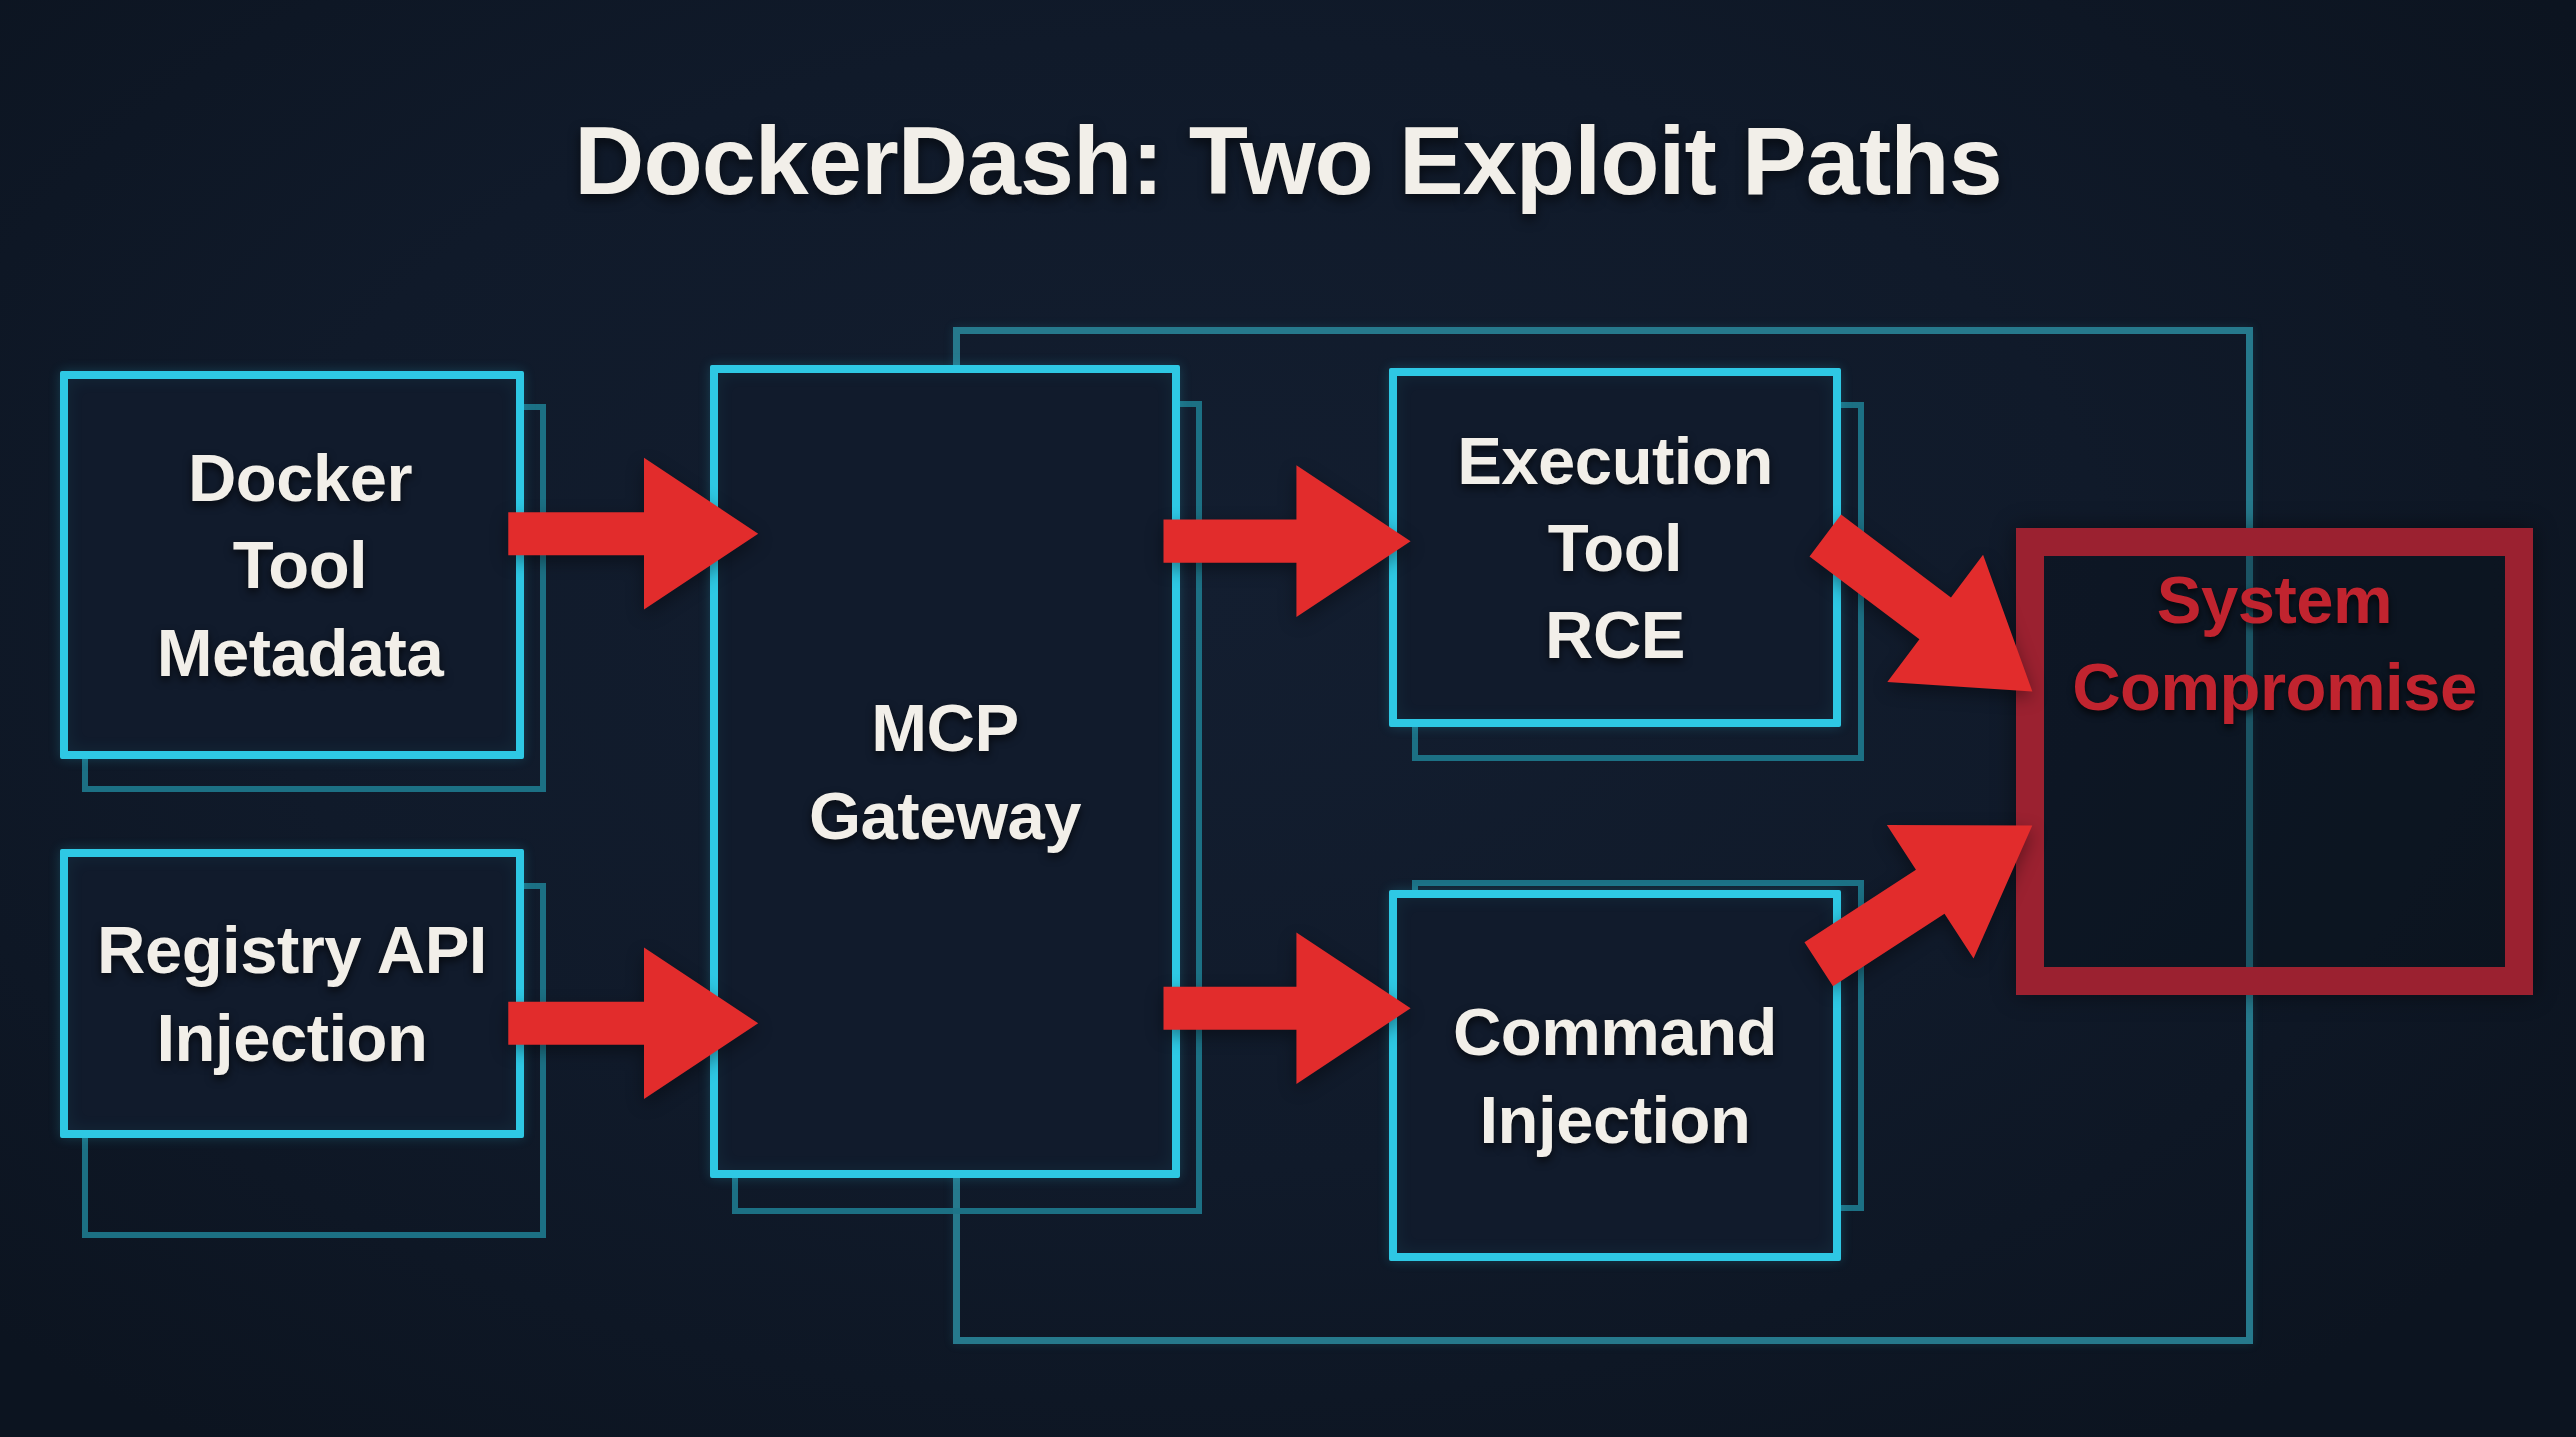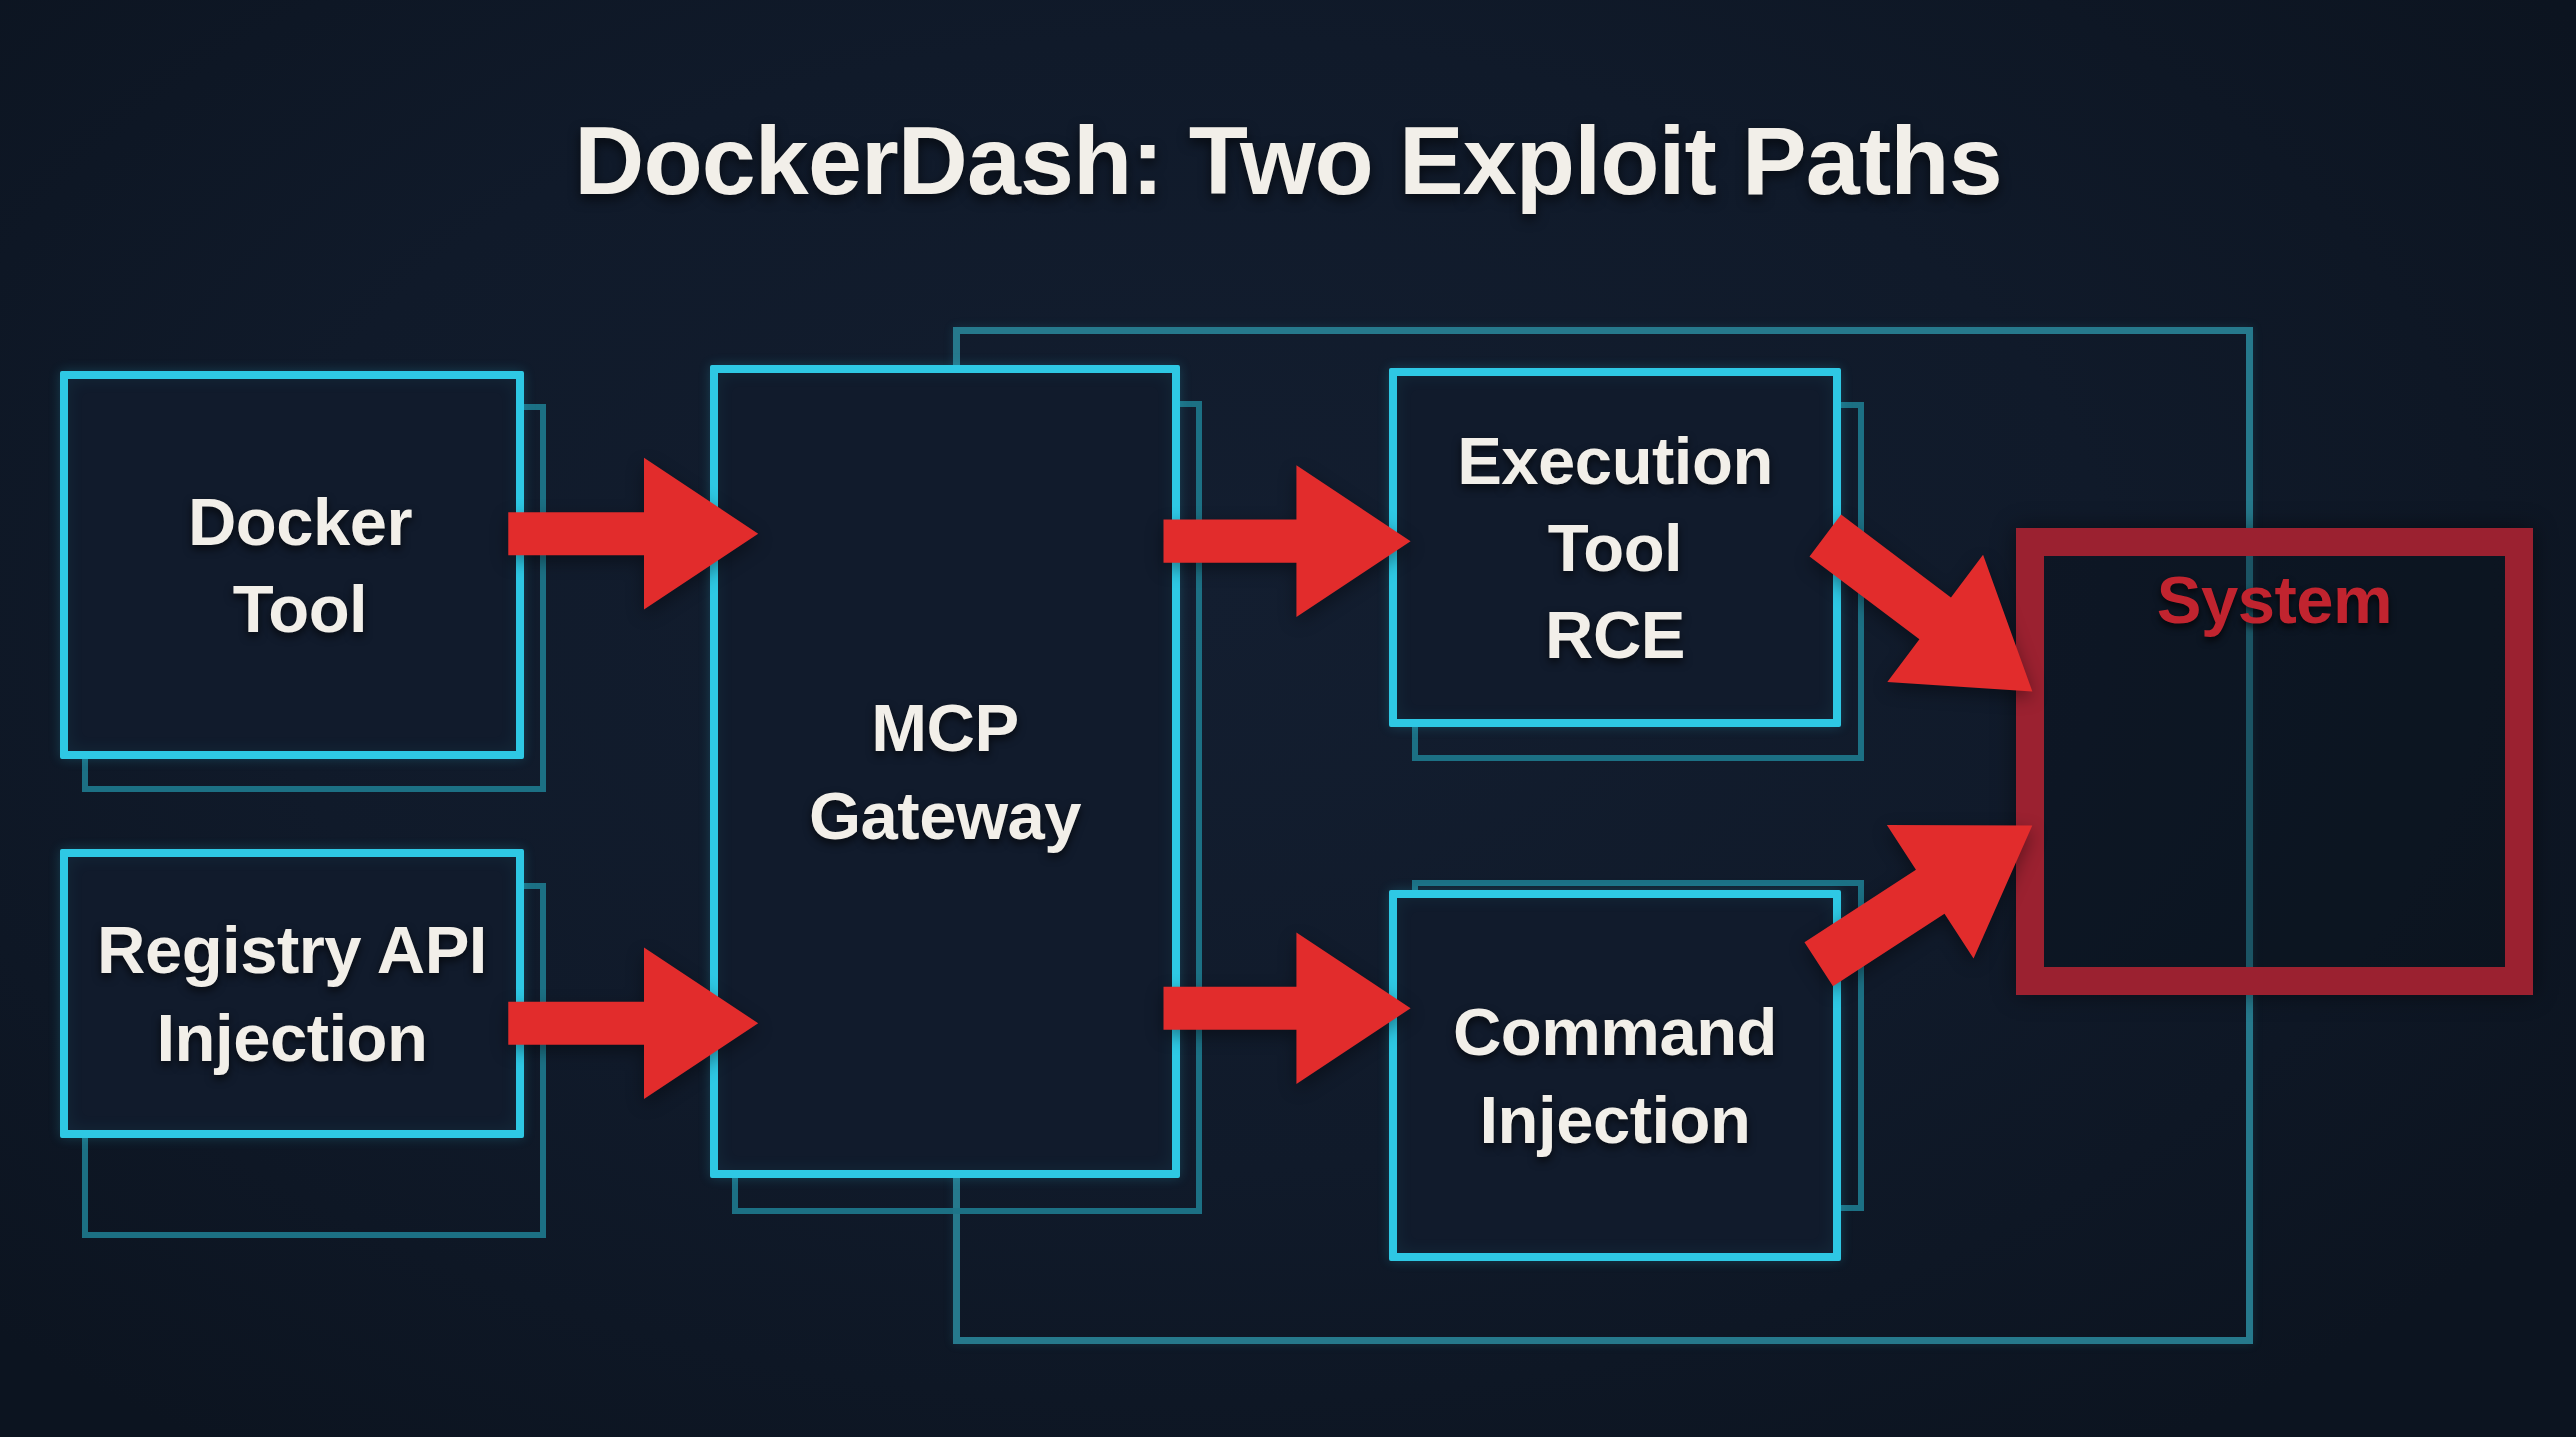--- a/index.html
+++ b/index.html
@@ -70,20 +70,21 @@
   <div class="echo" id="echo-docker"></div>
   <div class="echo" id="echo-registry"></div>
   <div class="echo" id="echo-mcp"></div>
   <div class="echo" id="echo-tool"></div>
   <div class="echo" id="echo-cmd"></div>
 
   <div class="node" id="node-docker">
     <div class="label">
       <span class="ln">Docker</span>
       <span class="ln">Tool</span>
+      <span class="ln">Metadata</span>
     </div>
   </div>
 
   <div class="node" id="node-registry">
     <div class="label">
       <span class="ln">Registry API</span>
       <span class="ln">Injection</span>
     </div>
   </div>
 
@@ -105,20 +106,21 @@
   <div class="node" id="node-cmd">
     <div class="label">
       <span class="ln">Command</span>
       <span class="ln">Injection</span>
     </div>
   </div>
 
   <div class="node-danger" id="node-system">
     <div class="label">
       <span class="ln">System</span>
+      <span class="ln">Compromise</span>
     </div>
   </div>
 
   <svg class="arrows" width="2576" height="1438" viewBox="0 0 2752 1536" style="filter:drop-shadow(0 6.6px 8.4px rgba(0,0,0,.38));">
     <polygon points="543,547 688,547 688,489 810,570 688,651 688,593 543,593"></polygon>
     <polygon points="543,1070 688,1070 688,1012 810,1093 688,1174 688,1116 543,1116"></polygon>
     <polygon points="1243,555 1385,555 1385,497 1507,578 1385,659 1385,601 1243,601"></polygon>
     <polygon points="1243,1054 1385,1054 1385,996 1507,1077 1385,1158 1385,1100 1243,1100"></polygon>
     <polygon transform="translate(1950,572) rotate(37)" points="0,-28 147,-28 147,-85 277,0 147,85 147,28 0,28"></polygon>
     <polygon transform="translate(1943,1030) rotate(-33)" points="0,-28 142,-28 142,-85 272,0 142,85 142,28 0,28"></polygon>

